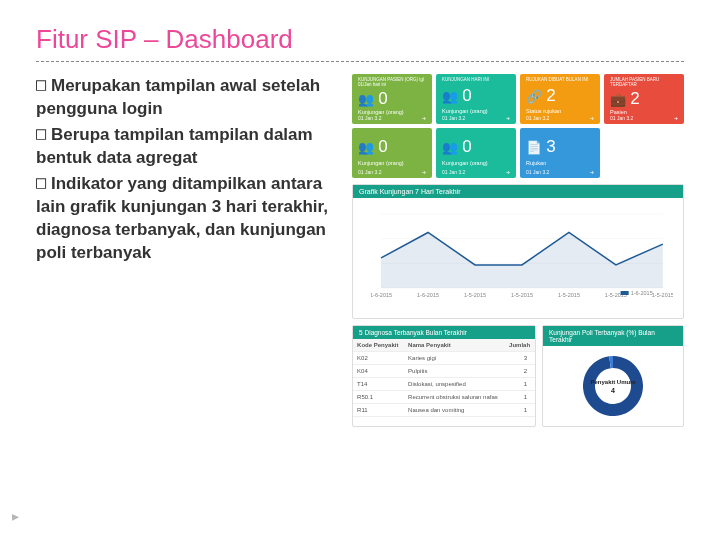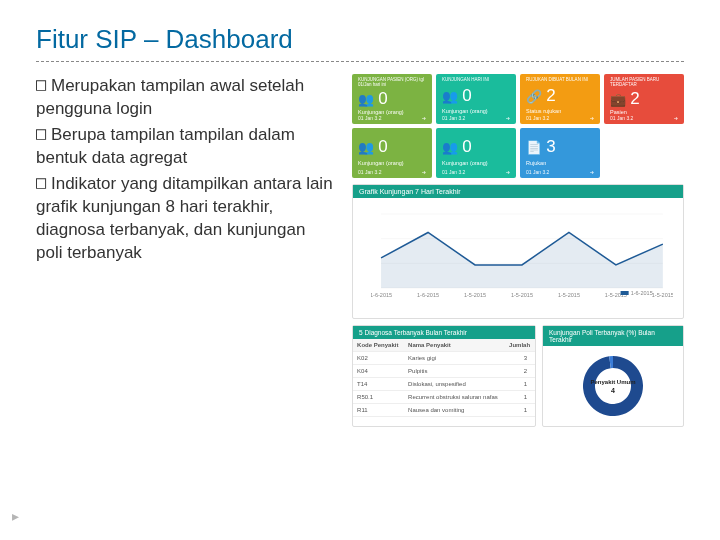--- a/index.html
+++ b/index.html
@@ -2,25 +2,25 @@
 <html><head>
 <meta charset="utf-8">
 <style>
   * { box-sizing: border-box; margin: 0; padding: 0; }
   body {
     width: 720px; height: 540px; background: #fff;
     font-family: Arial, Helvetica, sans-serif;
     color: #333; padding: 24px 36px 16px 36px;
     position: relative;
   }
-  .title { font-size: 26px; color: #0369a1; font-weight: 400; margin-bottom: 6px; }
+  .title { font-size: 26px; color: #ec4899; font-weight: 400; margin-bottom: 6px; }
   .divider { border-top: 1px dashed #888; height: 0; margin-bottom: 12px; }
   .cols { display: flex; gap: 18px; }
   .left { flex: 0 0 46%; font-size: 17px; line-height: 1.35; }
-  .bullet { margin-bottom: 2px; }
+  .bullet { margin-bottom: 2px; font-weight: bold; }
   .bullet .box { font-family: monospace; position: relative; top: -1px; }
   .right { flex: 1; display: flex; flex-direction: column; gap: 6px; }
 
   
   .cards { display: grid; grid-template-columns: repeat(4, 1fr); grid-template-rows: 1fr 1fr; gap: 4px; }
   .card { color: #fff; border-radius: 2px; padding: 4px 6px 3px 6px; position: relative; min-height: 42px; display: flex; flex-direction: column; justify-content: space-between; }
   .card-top { display: flex; align-items: center; gap: 4px; }
   .card-icon { font-size: 13px; opacity: 0.9; }
   .card-val { font-size: 17px; font-weight: 300; }
   .card-lbl { font-size: 5.5px; opacity: 0.95; }
@@ -56,21 +56,21 @@
 </head>
 <body>
 
 <div class="title">Fitur SIP – Dashboard</div>
 <div class="divider"></div>
 
 <div class="cols">
   <div class="left">
     <div class="bullet"><span class="box">□</span> <span>Merupakan tampilan awal setelah pengguna login</span></div>
     <div class="bullet"><span class="box">□</span> <span>Berupa tampilan tampilan dalam bentuk data agregat</span></div>
-    <div class="bullet"><span class="box">□</span> <span>Indikator yang ditampilkan antara lain grafik kunjungan 8 hari terakhir, diagnosa terbanyak, dan kunjungan poli terbanyak</span></div>
+    <div class="bullet"><span class="box">□</span> <span>Indikator yang ditampilkan antara lain grafik kunjungan 3 hari terakhir, diagnosa terbanyak, dan kunjungan poli terbanyak</span></div>
   </div>
 
   <div class="right">
     <div class="cards" id="cards">
         <div class="card c-green">
           <div class="card-header">KUNJUNGAN PASIEN (ORG) tgl 01/Jan hari ini</div>
           <div class="card-top">
             <span class="card-icon">👥</span>
             <span class="card-val">0</span>
           </div>

